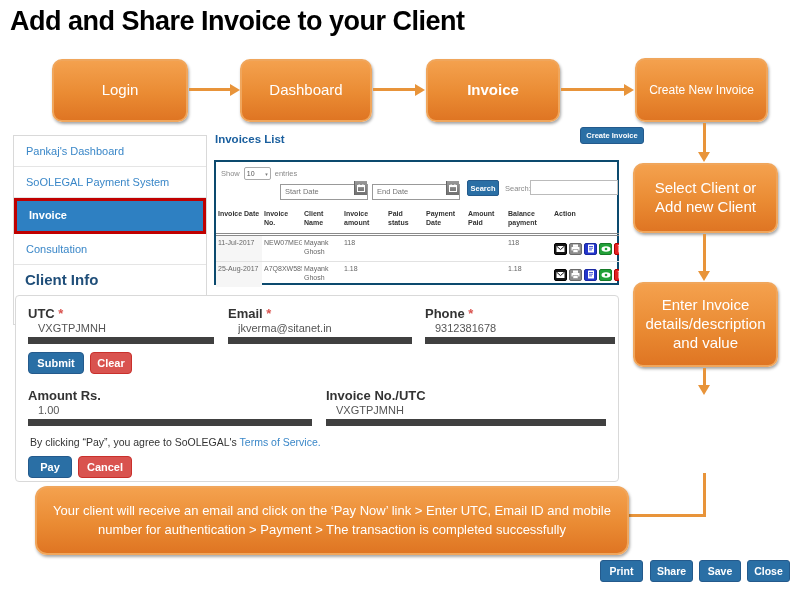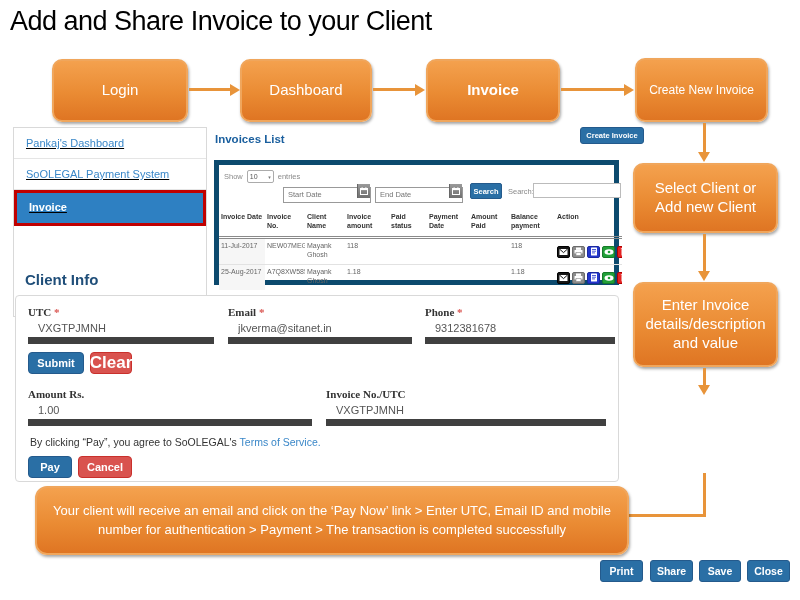--- a/index.html
+++ b/index.html
@@ -2,42 +2,42 @@
 <html><head>
 <meta charset="utf-8">
 <style>
   * { margin:0; padding:0; box-sizing:border-box; }
   html,body { background:#fff; }
   .slide {
     position:relative; width:800px; height:600px; background:#fff; overflow:hidden;
     font-family:"Liberation Sans", sans-serif;
   }
   .slide-title {
-    position:absolute; left:10px; top:6px; font-size:27px; font-weight:400;
+    position:absolute; left:10px; top:6px; font-size:27px; font-weight:700;
     letter-spacing:-0.5px; color:#000;
   }
   
   .flow-box {
     position:absolute; background:linear-gradient(180deg,#F4A14E 0%,#EA8B33 55%,#DF7523 100%);
     border:2px solid #F0A65C; border-radius:10px; color:#fff;
     display:flex; align-items:center; justify-content:center; text-align:center;
     font-size:15px; line-height:1.25; padding:3px 8px;
     box-shadow:1px 2px 3px rgba(0,0,0,0.35);
   }
   .flow-box.bold { font-weight:700; }
   .note-box { border-radius:12px; font-size:13px; line-height:1.4; padding:6px 14px; }
   .hline { position:absolute; height:3px; background:#E8943A; }
   .vline { position:absolute; width:3px;  background:#E8943A; }
   .tri-r { position:absolute; width:0; height:0; border-top:6px solid transparent; border-bottom:6px solid transparent; border-left:10px solid #E8943A; }
   .tri-d { position:absolute; width:0; height:0; border-left:6px solid transparent; border-right:6px solid transparent; border-top:10px solid #E8943A; }
   .tri-l { position:absolute; width:0; height:0; border-top:6px solid transparent; border-bottom:6px solid transparent; border-right:10px solid #E8943A; }
   
   .sidebar {
-    position:absolute; left:13px; top:127px; width:194px; height:190px;
-    background:#fff; border:1px solid #D9D9D9; z-index:1;text-decoration:underline;
+    position:absolute; left:13px; top:135px; width:194px; height:190px;
+    background:#fff; border:1px solid #D9D9D9; z-index:1;
   }
   .side-item {
     height:31px; line-height:30px; padding-left:12px; font-size:11px;
     color:#3A87C8; border-bottom:1px solid #E5E5E5; background:#fff; cursor:pointer;
   }
   .side-item.active {
     height:36px; line-height:29px; background:#2E80C2; color:#fff; font-weight:700;
     border:3px solid #C00000;
   }
   .client-info-heading {
@@ -51,21 +51,21 @@
     font-family:"Liberation Sans",sans-serif; font-weight:700; text-align:center; cursor:pointer;
     display:flex; align-items:center; justify-content:center;
   }
   .btn-red {
     background:#D9534F; color:#fff; border:1px solid #C9302C; border-radius:3px;
     font-family:"Liberation Sans",sans-serif; font-weight:700; text-align:center; cursor:pointer;
     display:flex; align-items:center; justify-content:center;
   }
   .table-panel {
     position:absolute; left:214px; top:160px; width:405px; height:125px;
-    background:#fff; border:5px solid #0c4a6e; z-index:2;
+    background:#fff; border:2px solid #0c4a6e; z-index:2;
   }
   .tiny-label { font-size:7.5px; color:#8A8A8A; }
   .pg-select {
     display:inline-flex; align-items:center; justify-content:space-between;
     width:27px; height:13px; border:1px solid #ABABAB; border-radius:2px;
     font-size:7px; color:#555; padding:0 2px; background:#fff; cursor:pointer;
   }
   .date-wrap { position:absolute; height:16px; }
   .date-input {
     width:100%; height:16px; border:1px solid #999; font-size:7.5px; color:#555;
@@ -104,21 +104,21 @@
   .abtn.email  { background:#161616; border:1px solid #000; }
   .abtn.print  { background:#8C8C8C; border:1px solid #6A6A6A; }
   .abtn.doc    { background:#2336CC; border:1px solid #1A28A0; }
   .abtn.view   { background:#21A038; border:1px solid #167A28; }
   .abtn.del    { background:#E32222; border:1px solid #B00000; }
   
   .client-panel {
     position:absolute; left:15px; top:295px; width:604px; height:187px;
     background:#fff; border:1px solid #D9D9D9; border-radius:4px; z-index:2;
   }
-  .f-label { position:absolute; font-size:11px; font-weight:700; color:#333;font-family:Liberation Serif, serif; }
+  .f-label { position:absolute; font-size:13px; font-weight:700; color:#333; }
   .f-req { color:#D9534F; }
   .u-input {
     position:absolute; border:none; border-bottom:7px solid #404040; background:transparent;
     font-size:11px; color:#555; padding:0 0 3px 10px; font-family:"Liberation Sans",sans-serif;
   }
   .agree { position:absolute; font-size:10.5px; color:#333; }
   .agree a { color:#3A87C8; text-decoration:none; cursor:pointer; }
   
   .footer-btn { position:absolute; top:560px; height:22px; font-size:10.5px; border-radius:3px; }
 </style>
@@ -155,20 +155,21 @@
   <div class="vline" style="left:703px;top:473px;height:42px"></div>
   <div class="hline" style="left:570px;top:514px;width:136px"></div>
   <div class="tri-l" style="left:561px;top:509px"></div>
 
   <div class="flow-box note-box" style="left:35px;top:486px;width:594px;height:69px">Your client will receive an email and click on the ‘Pay Now’ link &gt; Enter UTC, Email  ID and mobile number for authentication &gt;  Payment &gt; The transaction is completed successfully</div>
 
   <div class="sidebar">
     <div class="side-item">Pankaj's Dashboard</div>
     <div class="side-item">SoOLEGAL Payment System</div>
     <div class="side-item active">Invoice</div>
+    <div class="side-item">Consultation</div>
   </div>
 
   <div class="client-info-heading">Client Info</div>
 
   <div class="inv-heading">Invoices List</div>
   <button class="btn-blue" style="position:absolute;left:580px;top:127px;width:64px;height:17px;font-size:7.5px">Create Invoice</button>
 
   <div class="table-panel">
     <div style="position:absolute;left:5px;top:5px;display:flex;align-items:center;gap:4px">
       <span class="tiny-label">Show</span>
@@ -316,21 +317,21 @@
     <div class="f-label" style="left:12px;top:10px"><span>UTC</span> <span class="f-req">*</span></div>
     <input class="u-input" style="left: 12px; top: 26px; width: 186px;" value="VXGTPJMNH">
 
     <div class="f-label" style="left:212px;top:10px"><span>Email</span> <span class="f-req">*</span></div>
     <input class="u-input" style="left: 212px; top: 26px; width: 184px;" value="jkverma@sitanet.in">
 
     <div class="f-label" style="left:409px;top:10px"><span>Phone</span> <span class="f-req">*</span></div>
     <input class="u-input" style="left: 409px; top: 26px; width: 190px;" value="9312381678">
 
     <button class="btn-blue" style="position:absolute;left:12px;top:56px;width:56px;height:22px;font-size:11px;border-radius:4px">Submit</button>
-    <button class="btn-red" style="position:absolute;left:74px;top:56px;width:42px;height:22px;font-size:17px;border-radius:4px">Clear</button>
+    <button class="btn-red" style="position:absolute;left:74px;top:56px;width:42px;height:22px;font-size:11px;border-radius:4px">Clear</button>
 
     <div class="f-label" style="left:12px;top:92px">Amount Rs.</div>
     <input class="u-input" style="left: 12px; top: 108px; width: 284px;" value="1.00">
 
     <div class="f-label" style="left:310px;top:92px">Invoice No./UTC</div>
     <input class="u-input" style="left: 310px; top: 108px; width: 280px;" value="VXGTPJMNH">
 
     <div class="agree" style="left:14px;top:140px"><span>By clicking “Pay”, you agree to SoOLEGAL's </span><a>Terms of Service.</a></div>
 
     <button class="btn-blue" style="position:absolute;left:12px;top:160px;width:44px;height:22px;font-size:11px;border-radius:4px">Pay</button>

